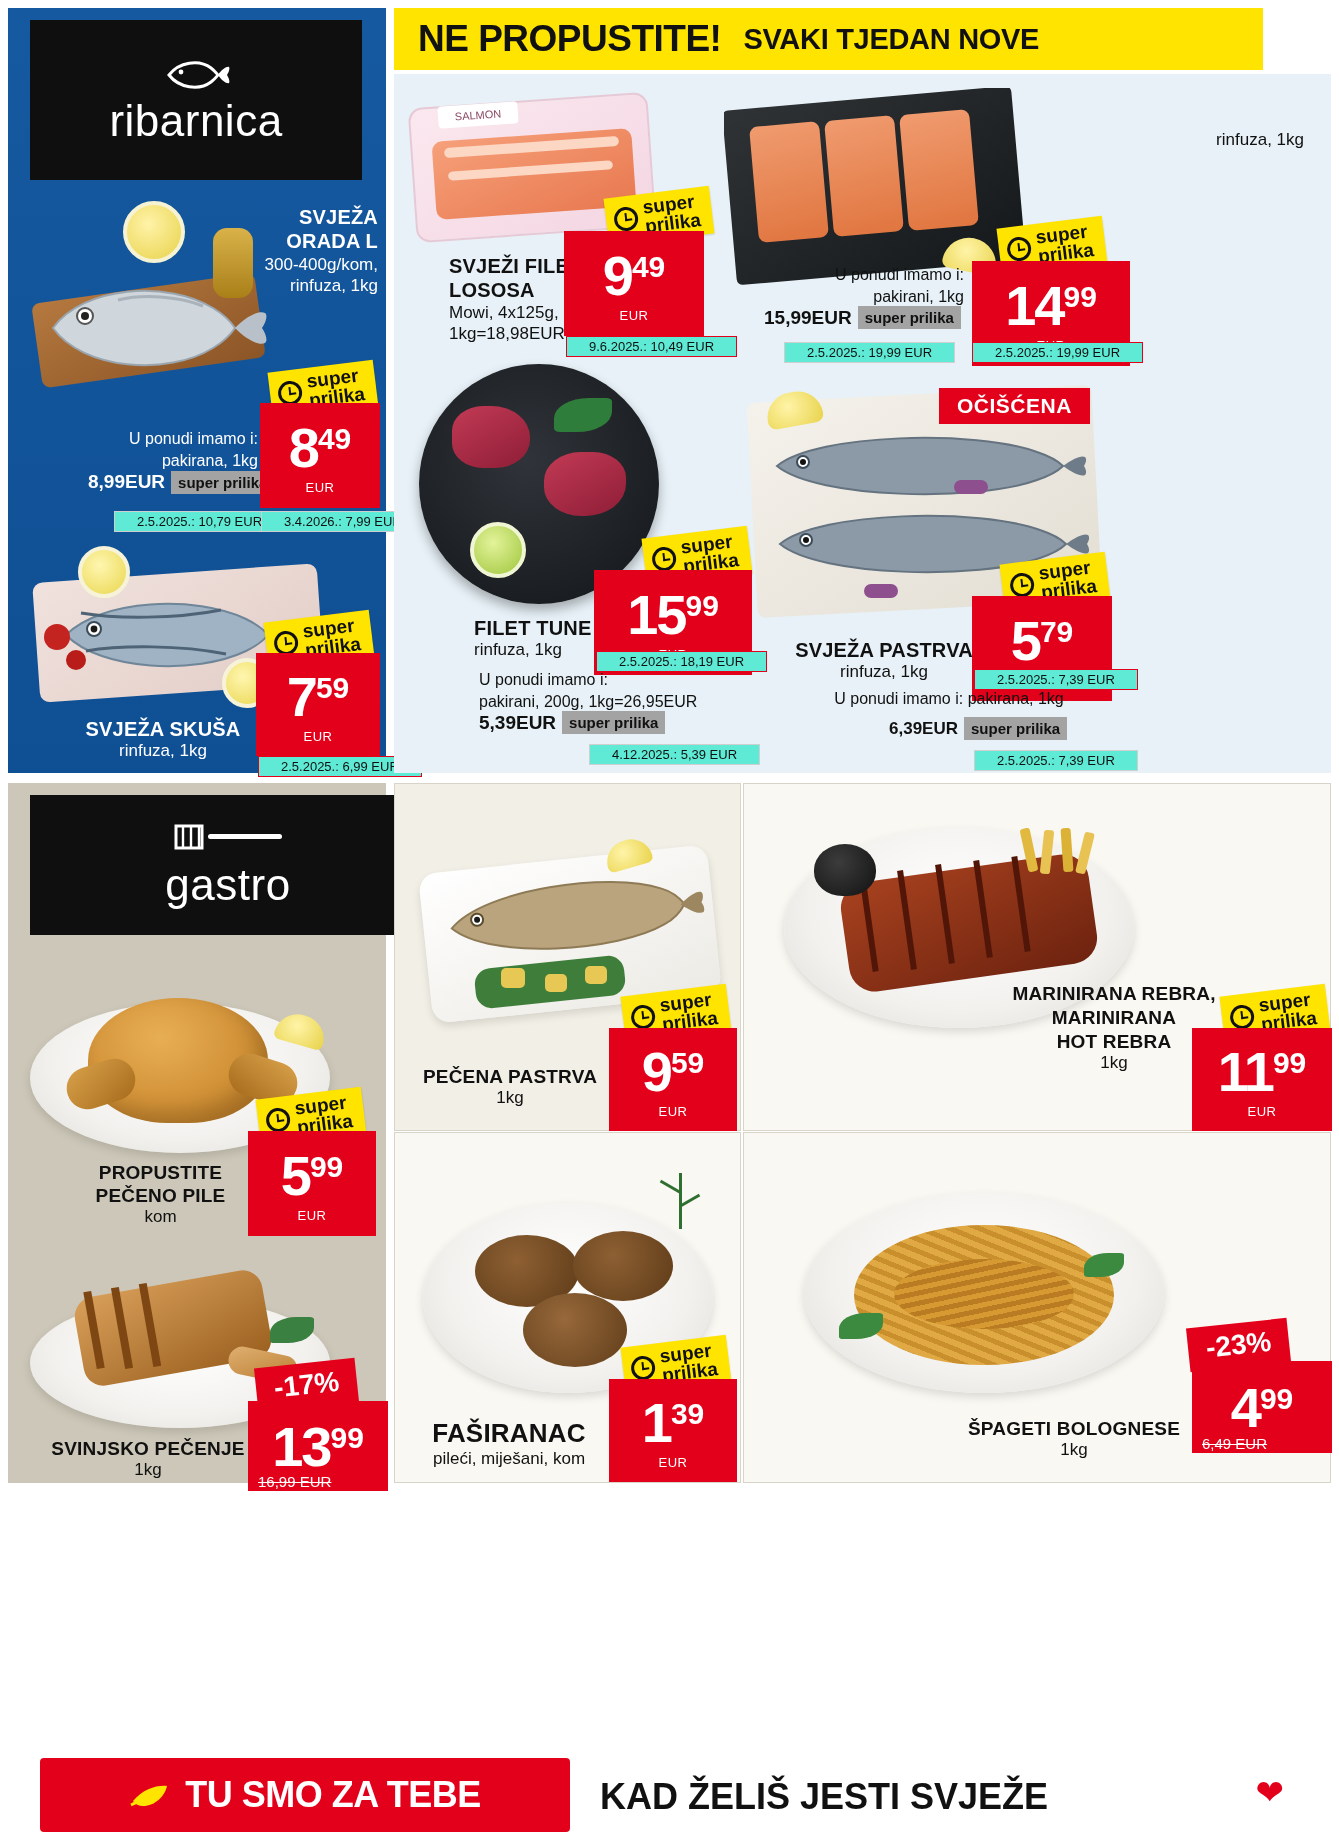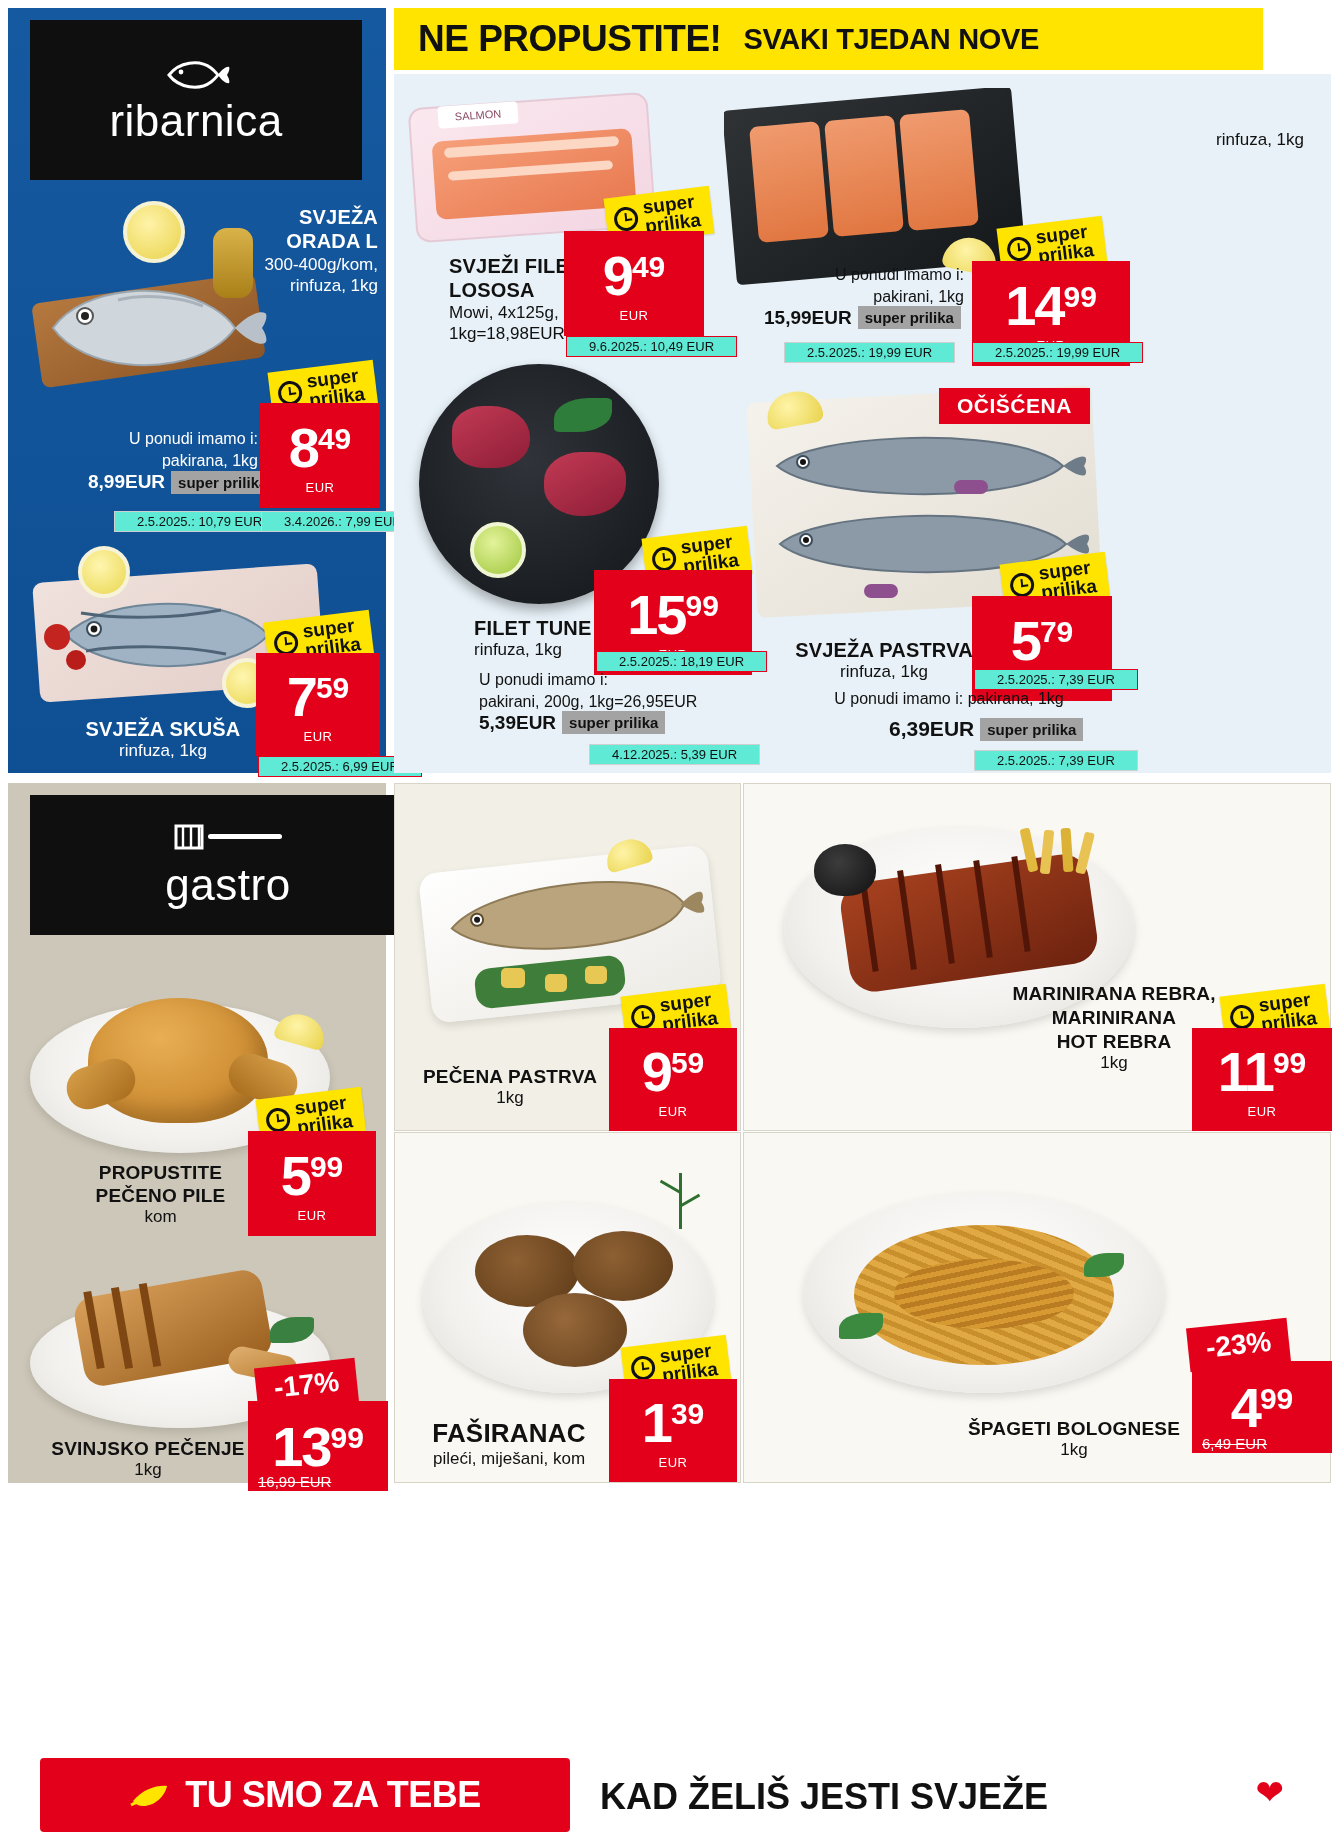--- a/index.html
+++ b/index.html
@@ -390,21 +390,21 @@
     <div class="ref onred" style="position:absolute; left:580px; top:595px;">2.5.2025.: 7,39 EUR</div>
 
     <div class="blk" style="left:400px; top:565px; width:180px; text-align:center; color:#111;">
       <div class="prod-name" style="font-size:20px;">SVJEŽA PASTRVA</div>
       <div style="font-size:17px;">rinfuza, 1kg</div>
     </div>
     <div class="blk" style="left:400px; top:616px; width:310px; text-align:center; font-size:16px; color:#111;">
       <span>U ponudi imamo i: pakirana, 1kg</span>
     </div>
     <div class="blk" style="left:495px; top:643px; display:flex; align-items:center; gap:6px;">
-      <span style="font-weight:bold; font-size:21px; color:#111;">6,39EUR</span>
+      <span style="font-weight:bold; font-size:17px; color:#111;">6,39EUR</span>
       <span class="sp-inline">super prilika</span>
     </div>
     <div class="ref" style="position:absolute; left:580px; top:676px;">2.5.2025.: 7,39 EUR</div>
   </div>
 
   <div class="blk" style="left:8px; top:783px; width:378px; height:700px; background:#ccc7b8;">
 
     <div class="brand-box" style="left:22px; top:12px; width:396px; height:140px; position:absolute;">
       <svg width="120" height="34" viewBox="0 0 120 34">
         <rect x="40" y="14" width="74" height="5" rx="2.5" fill="#fff"></rect>

